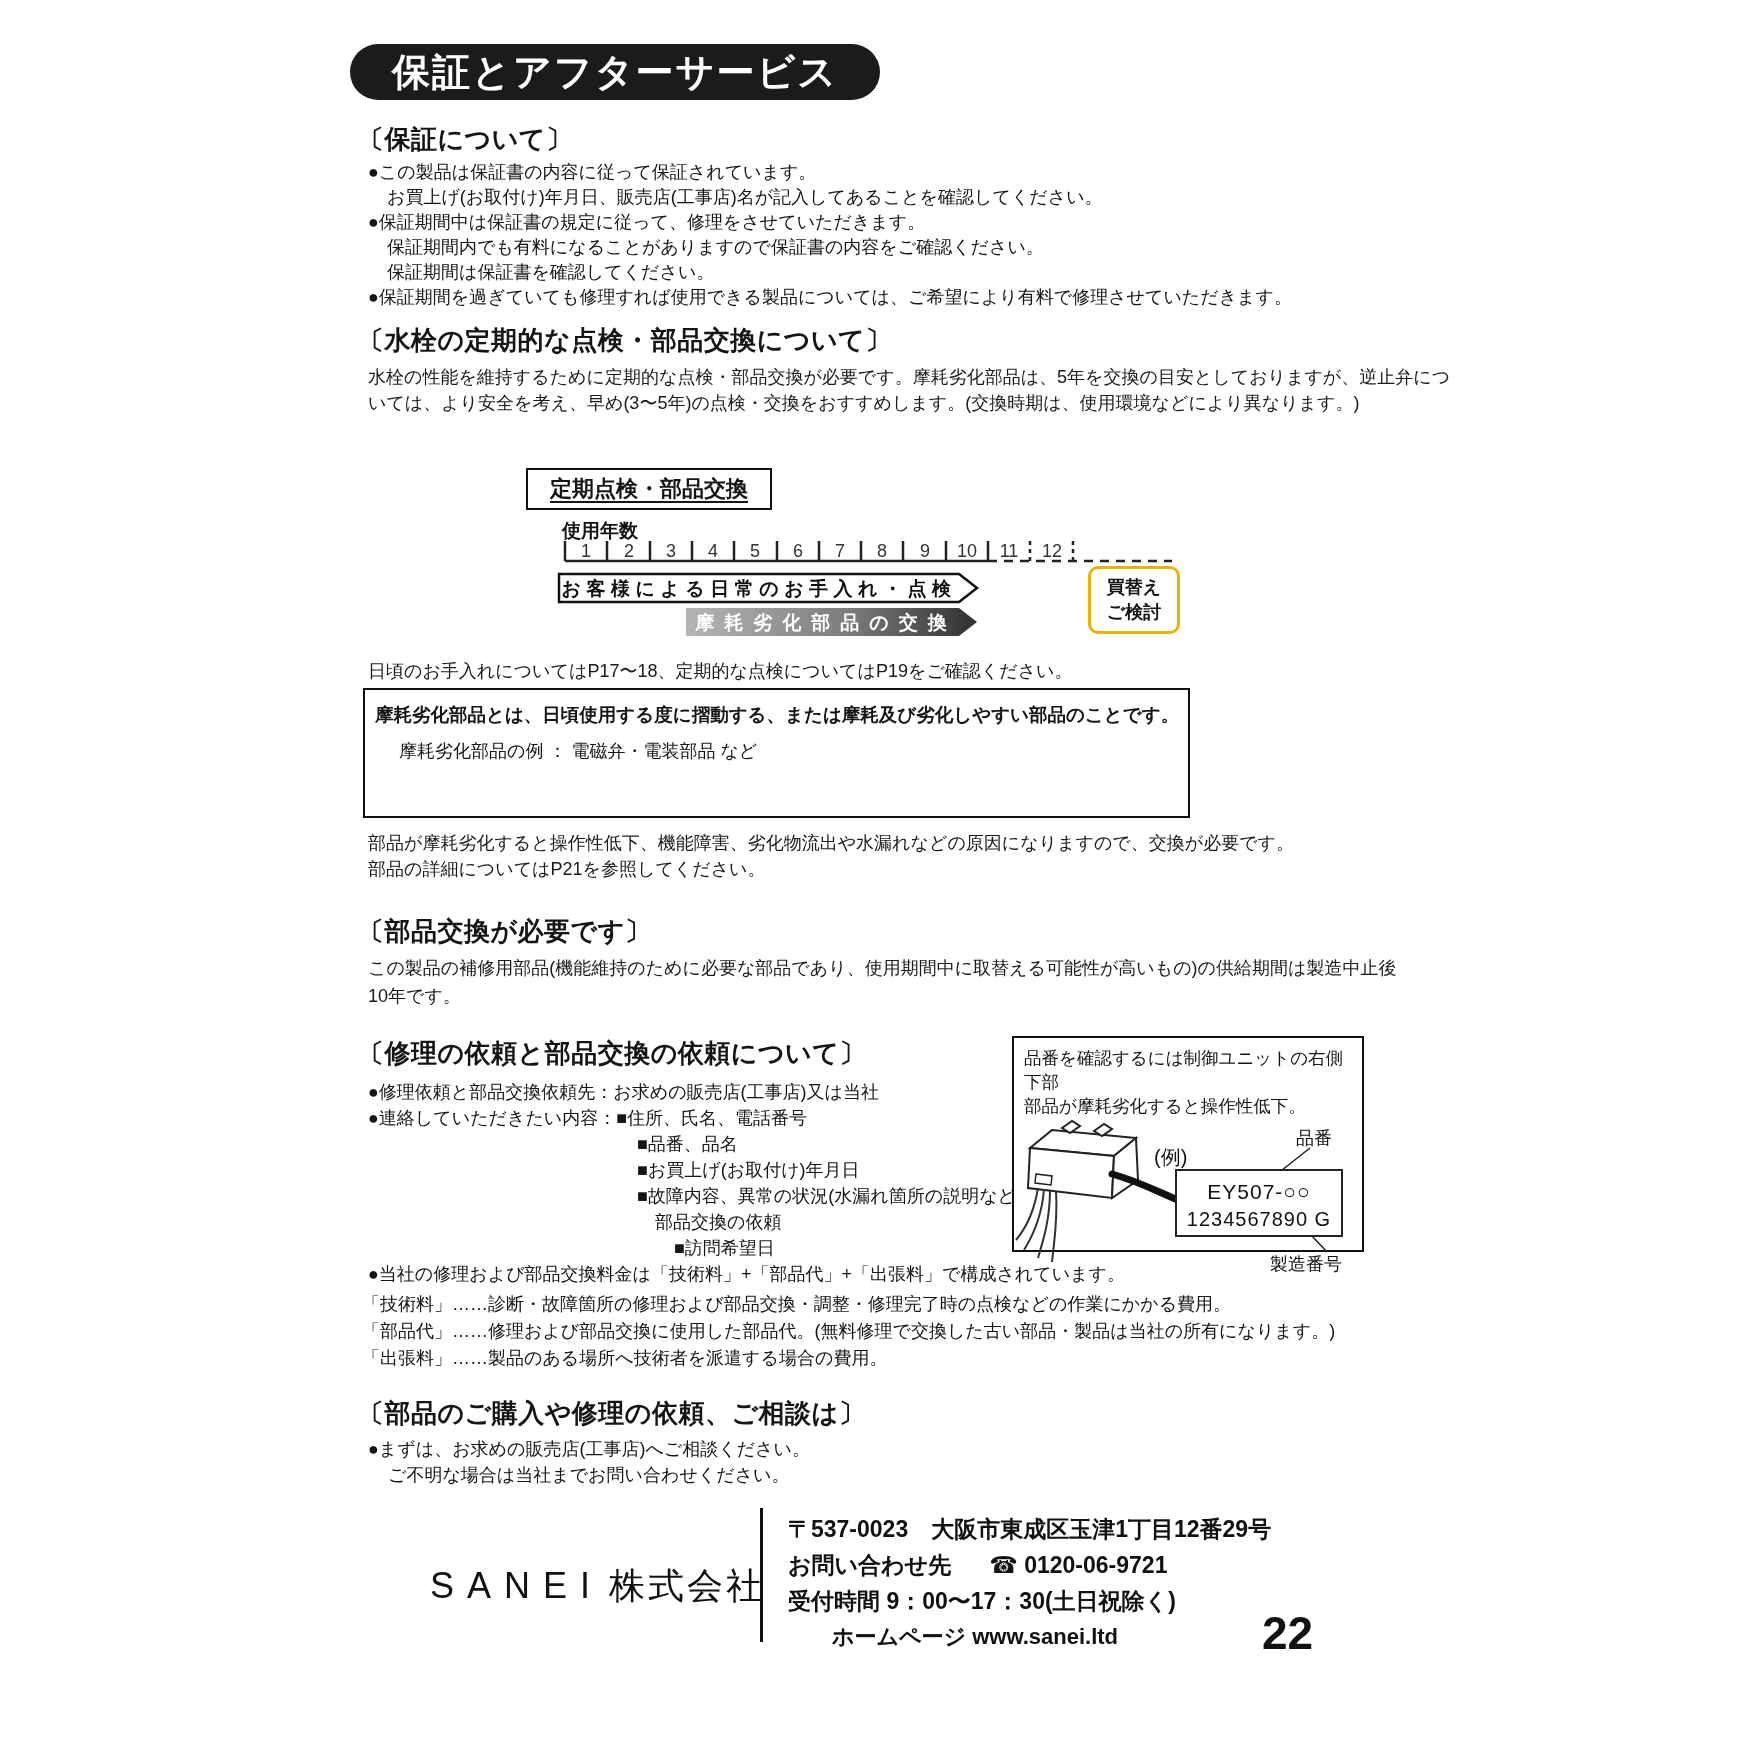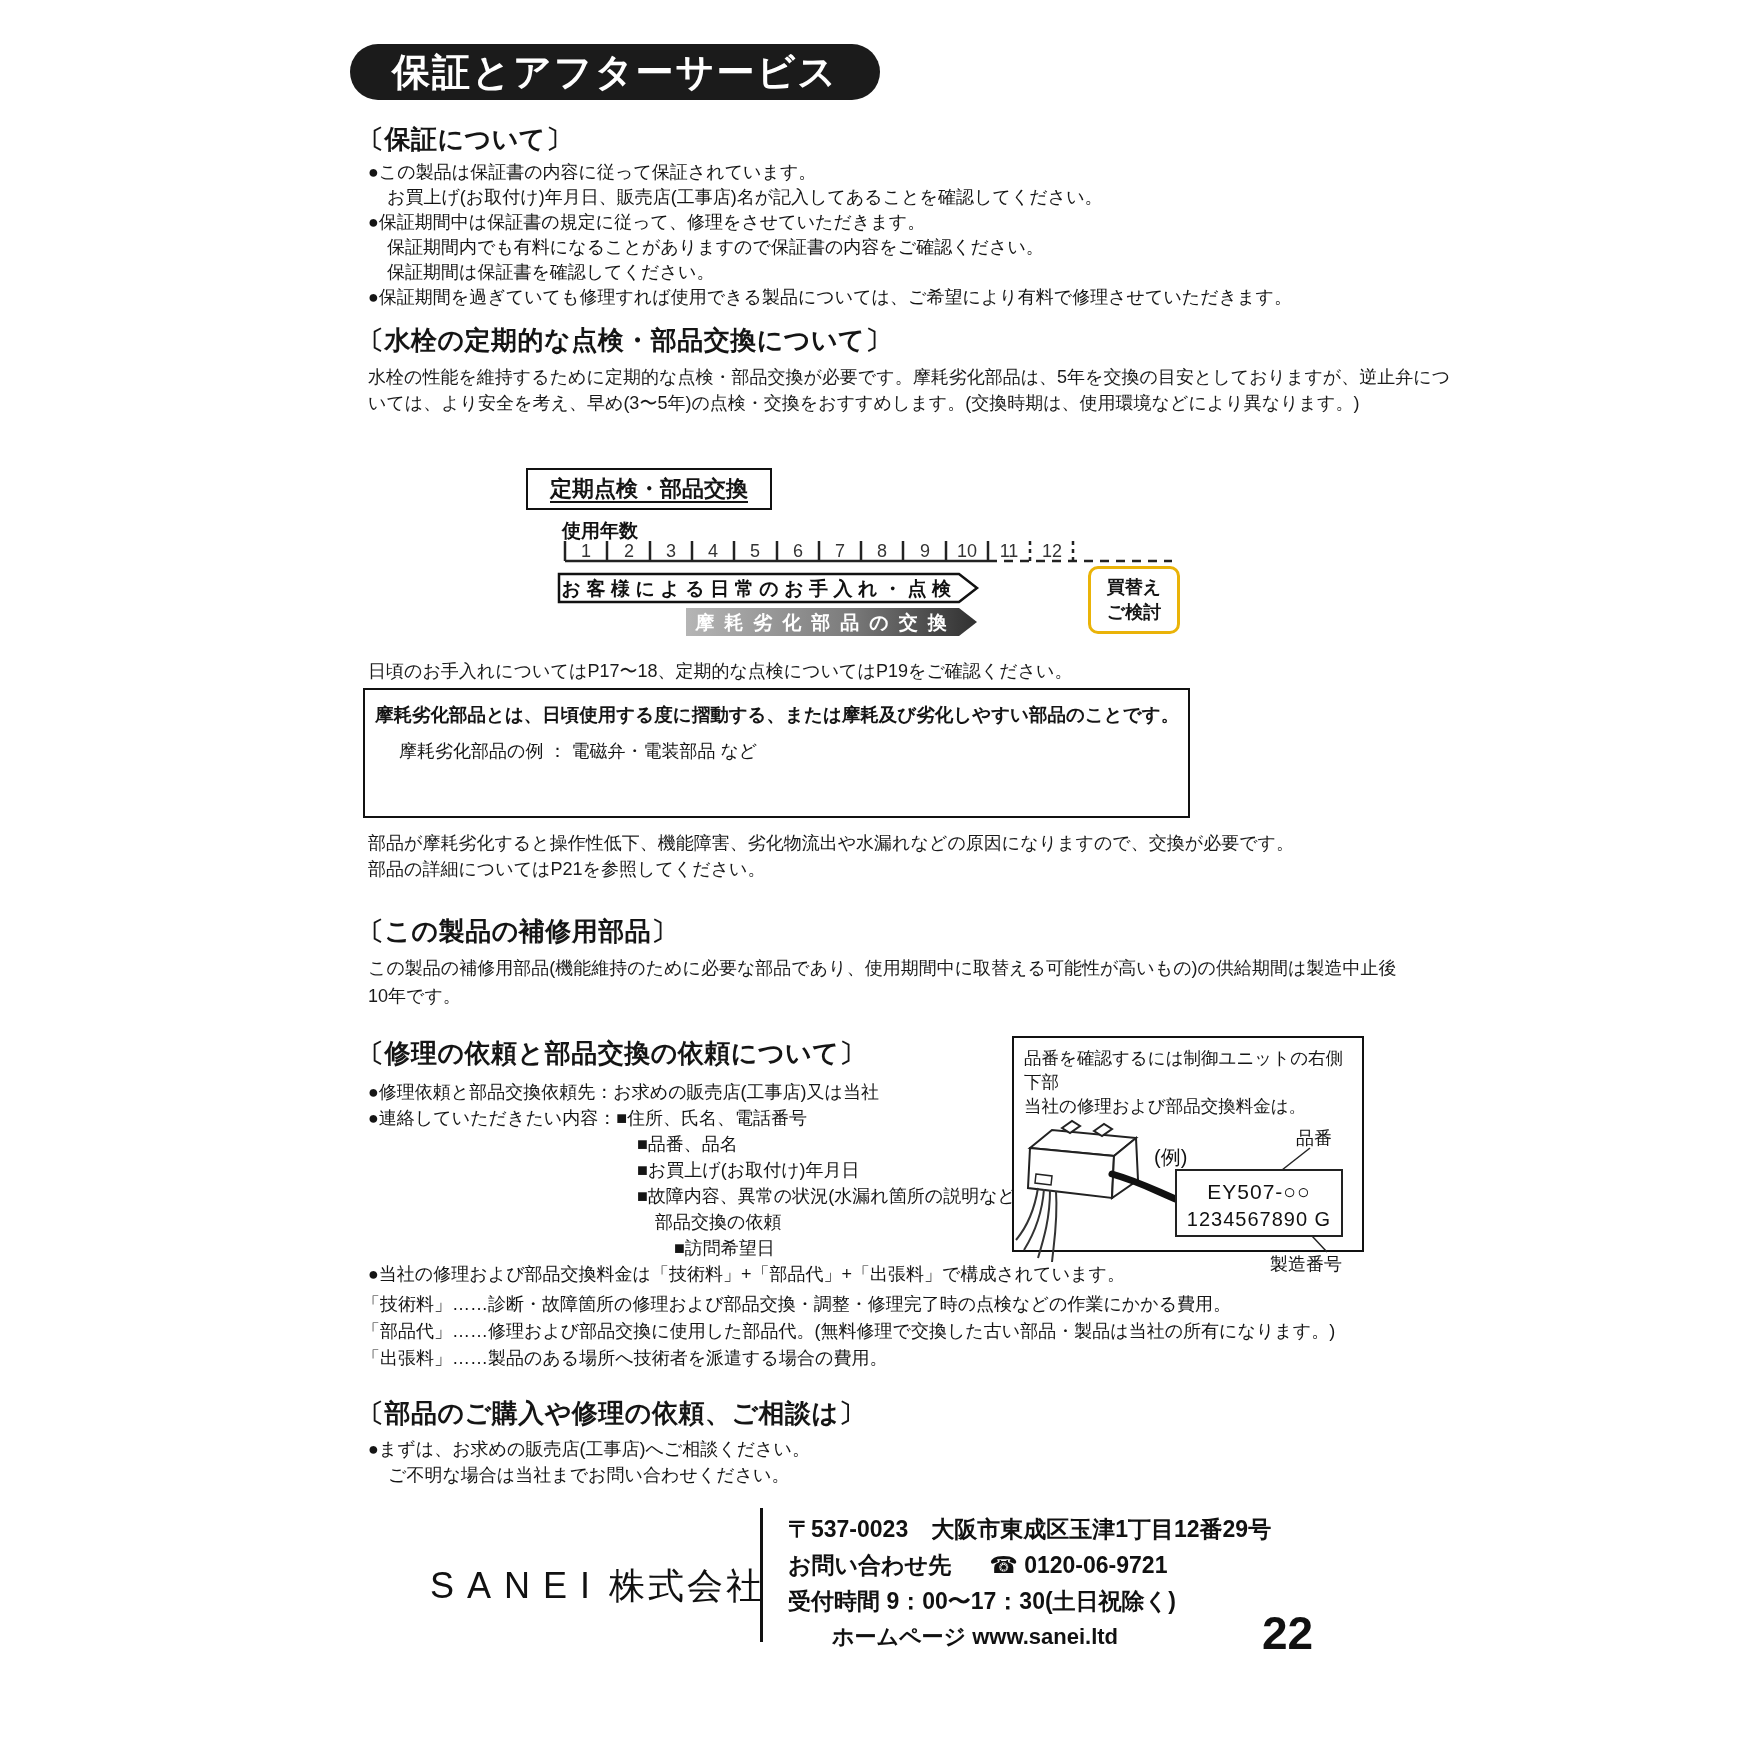--- a/index.html
+++ b/index.html
@@ -144,40 +144,40 @@
   <div class="wear-box">
     <div class="bold-ln">摩耗劣化部品とは、日頃使用する度に摺動する、または摩耗及び劣化しやすい部品のことです。</div>
     <div class="ex-ln">摩耗劣化部品の例 ： 電磁弁・電装部品 など</div>
   </div>
 
   <div class="outro body-txt">
     <div>部品が摩耗劣化すると操作性低下、機能障害、劣化物流出や水漏れなどの原因になりますので、交換が必要です。</div>
     <div>部品の詳細についてはP21を参照してください。</div>
   </div>
 
-  <div class="sec-heading h-supply">〔この製品の補修用部品〕</div>
+  <div class="sec-heading h-supply">〔部品交換が必要です〕</div>
   <div class="supply-body body-txt">この製品の補修用部品(機能維持のために必要な部品であり、使用期間中に取替える可能性が高いもの)の供給期間は製造中止後10年です。</div>
 
   <div class="sec-heading h-repair">〔修理の依頼と部品交換の依頼について〕</div>
   <div class="rl rl0">●修理依頼と部品交換依頼先：お求めの販売店(工事店)又は当社</div>
   <div class="rl rl1">●連絡していただきたい内容：■住所、氏名、電話番号</div>
   <div class="rl rl2">■品番、品名</div>
   <div class="rl rl3">■お買上げ(お取付け)年月日</div>
   <div class="rl rl4">■故障内容、異常の状況(水漏れ箇所の説明など)、</div>
   <div class="rl rl5">部品交換の依頼</div>
   <div class="rl rl6">■訪問希望日</div>
   <div class="rl rl7">●当社の修理および部品交換料金は「技術料」+「部品代」+「出張料」で構成されています。</div>
   <div class="rl rl8">「技術料」……診断・故障箇所の修理および部品交換・調整・修理完了時の点検などの作業にかかる費用。</div>
   <div class="rl rl9">「部品代」……修理および部品交換に使用した部品代。(無料修理で交換した古い部品・製品は当社の所有になります。)</div>
   <div class="rl rl10">「出張料」……製品のある場所へ技術者を派遣する場合の費用。</div>
 
   <div class="label-box">
     <div class="txt">
       <div>品番を確認するには制御ユニットの右側下部</div>
-      <div>当社の修理および部品交換料金は。</div>
+      <div>部品が摩耗劣化すると操作性低下。</div>
     </div>
     <svg width="348" height="156" viewBox="0 0 348 156">
       <g>
         <polygon points="16,30 38,12 122,20 100,38" fill="#fff" stroke="#222" stroke-width="2"></polygon>
         <polygon points="16,30 100,38 98,80 14,70" fill="#fff" stroke="#222" stroke-width="2"></polygon>
         <polygon points="100,38 122,20 124,62 98,80" fill="#fff" stroke="#222" stroke-width="2"></polygon>
         <polygon points="48,10 58,3 66,8 56,15" fill="#fff" stroke="#222" stroke-width="2"></polygon>
         <polygon points="80,13 90,6 98,11 88,18" fill="#fff" stroke="#222" stroke-width="2"></polygon>
         <polygon points="22,56 38,58 37,67 21,65" fill="#fff" stroke="#222" stroke-width="1.5"></polygon>
         <path d="M24,70 C20,95 12,110 2,122" fill="none" stroke="#333" stroke-width="2"></path>

